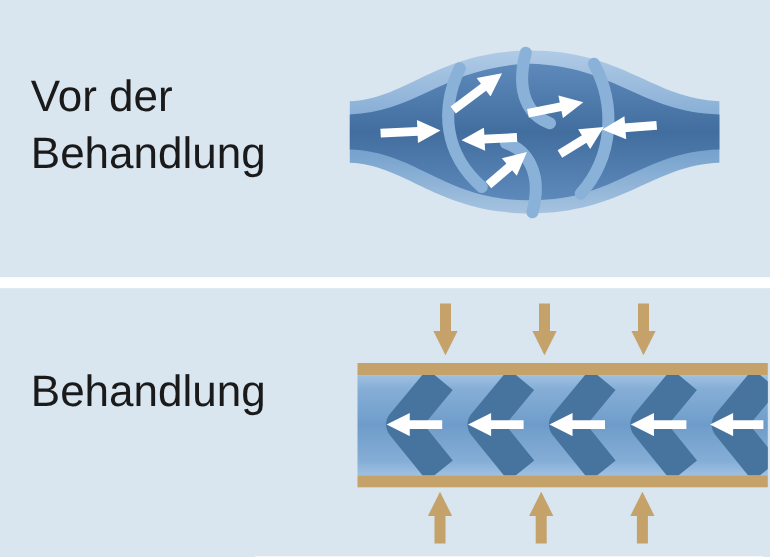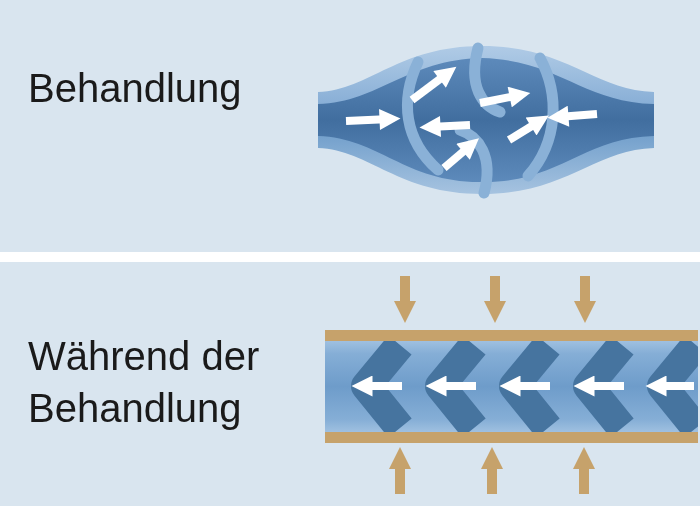--- a/index.html
+++ b/index.html
@@ -41,20 +41,21 @@
   .caption .line{display:block;white-space:nowrap;}
   .art{position:absolute;top:0;left:0;}
 </style>
 </head>
 <body>
 
 <div class="page">
 
   <section class="panel top">
     <div class="caption">
+      <span class="line">Vor der</span>
       <span class="line">Behandlung</span>
     </div>
 
     <svg class="art" width="700" height="252" viewBox="0 0 700 252">
       <defs>
         <linearGradient id="gradOuterTop" x1="0" y1="0" x2="0" y2="1">
           <stop offset="0" stop-color="#b0cbe6"></stop>
           <stop offset="0.45" stop-color="#83abd4"></stop>
           <stop offset="0.62" stop-color="#76a2cd"></stop>
           <stop offset="1" stop-color="#a6c3e0"></stop>
@@ -91,21 +92,20 @@
         <line x1="444" y1="168" x2="471" y2="145" marker-end="url(#ahTop)"></line>
         <line x1="597" y1="114" x2="558" y2="117" marker-end="url(#ahTop)"></line>
       </g>
     </svg>
   </section>
 
   <div class="divider"></div>
 
   <section class="panel bottom">
     <div class="caption">
-      <span class="line">Während der</span>
       <span class="line">Behandlung</span>
     </div>
 
     <svg class="art" width="700" height="244" viewBox="0 0 700 244">
       <defs>
         <linearGradient id="gradTubeBot" x1="0" y1="0" x2="0" y2="1">
           <stop offset="0" stop-color="#9fc0e0"></stop>
           <stop offset="0.14" stop-color="#85aed6"></stop>
           <stop offset="0.5" stop-color="#6e9cca"></stop>
           <stop offset="0.86" stop-color="#85aed6"></stop>

